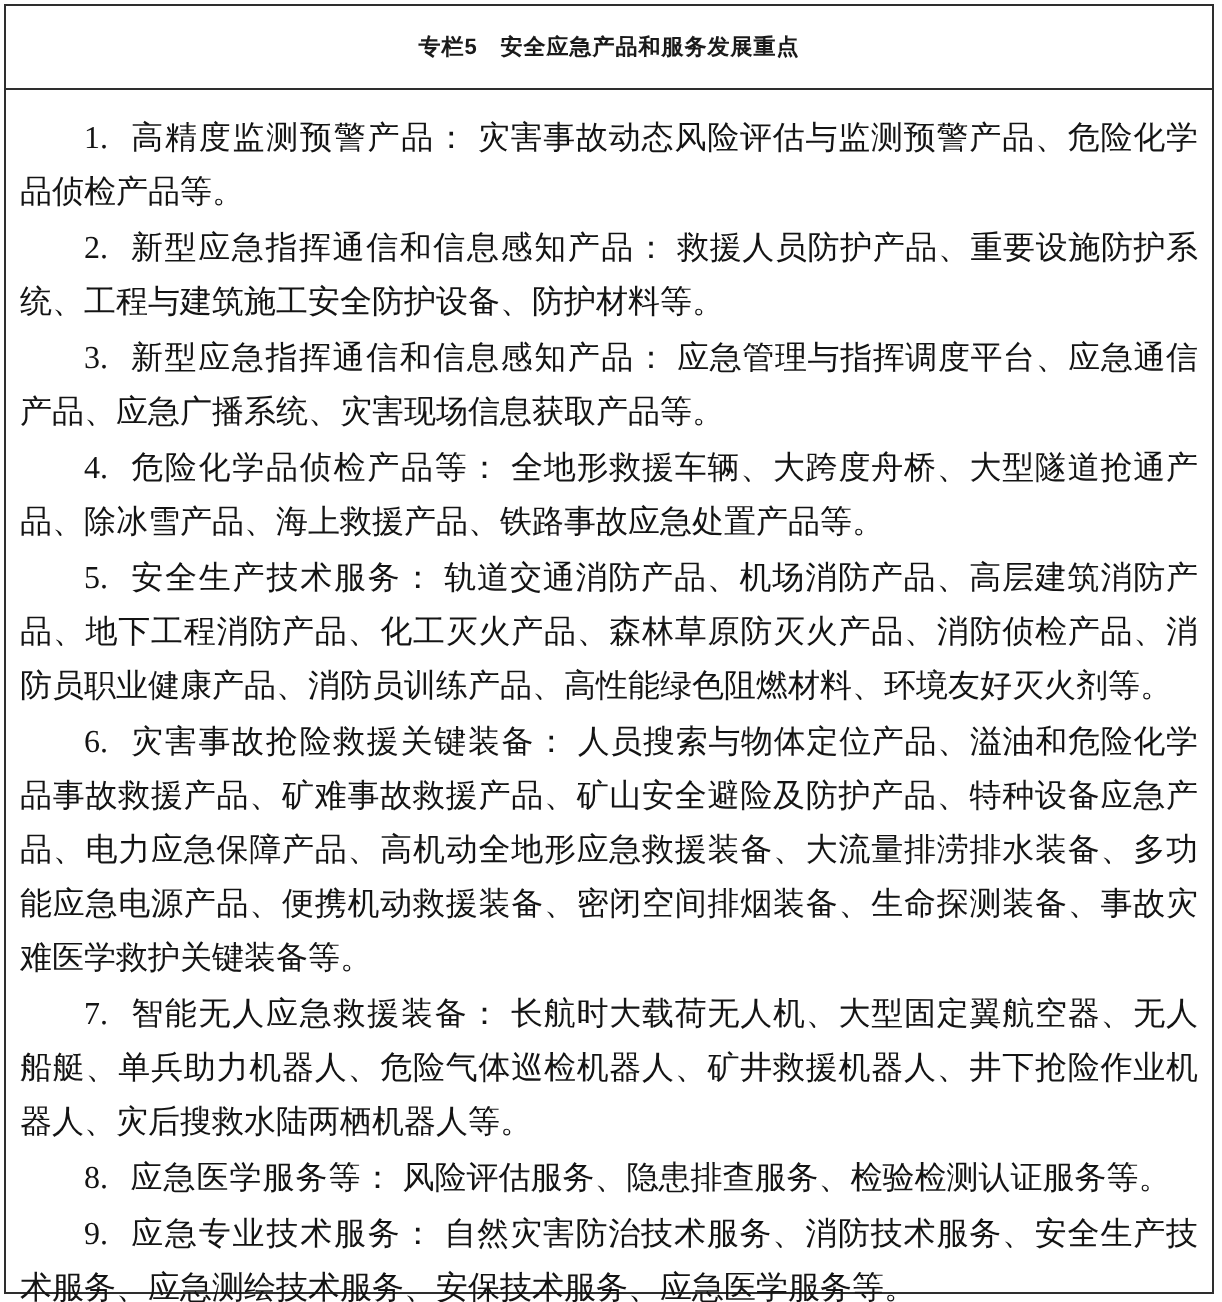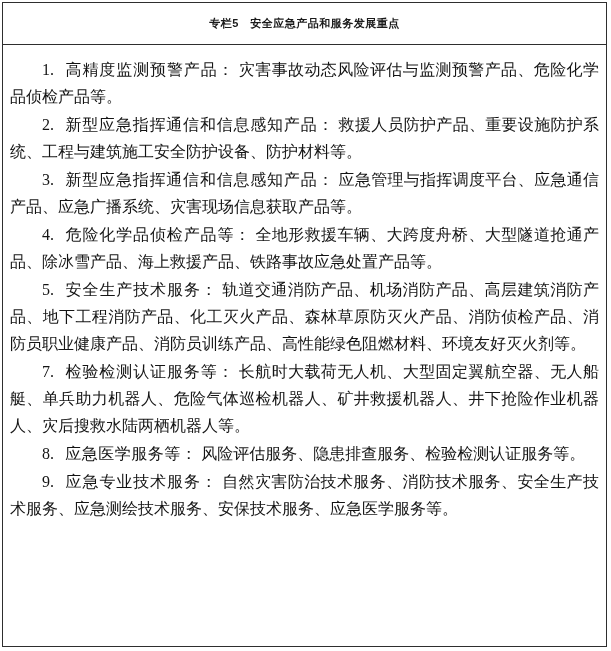--- a/index.html
+++ b/index.html
@@ -95,22 +95,27 @@
         <span class="item-number">4.</span>
         <span class="item-category">危险化学品侦检产品等：</span>
         <span class="item-content">全地形救援车辆、大跨度舟桥、大型隧道抢通产品、除冰雪产品、海上救援产品、铁路事故应急处置产品等。</span>
       </p>
       <p class="item">
         <span class="item-number">5.</span>
         <span class="item-category">安全生产技术服务：</span>
         <span class="item-content">轨道交通消防产品、机场消防产品、高层建筑消防产品、地下工程消防产品、化工灭火产品、森林草原防灭火产品、消防侦检产品、消防员职业健康产品、消防员训练产品、高性能绿色阻燃材料、环境友好灭火剂等。</span>
       </p>
       <p class="item">
+        <span class="item-number">6.</span>
+        <span class="item-category">灾害事故抢险救援关键装备：</span>
+        <span class="item-content">人员搜索与物体定位产品、溢油和危险化学品事故救援产品、矿难事故救援产品、矿山安全避险及防护产品、特种设备应急产品、电力应急保障产品、高机动全地形应急救援装备、大流量排涝排水装备、多功能应急电源产品、便携机动救援装备、密闭空间排烟装备、生命探测装备、事故灾难医学救护关键装备等。</span>
+      </p>
+      <p class="item">
         <span class="item-number">7.</span>
-        <span class="item-category">检验检测认证服务等：</span>
+        <span class="item-category">智能无人应急救援装备：</span>
         <span class="item-content">长航时大载荷无人机、大型固定翼航空器、无人船艇、单兵助力机器人、危险气体巡检机器人、矿井救援机器人、井下抢险作业机器人、灾后搜救水陆两栖机器人等。</span>
       </p>
       <p class="item">
         <span class="item-number">8.</span>
         <span class="item-category">应急医学服务等：</span>
         <span class="item-content">风险评估服务、隐患排查服务、检验检测认证服务等。</span>
       </p>
       <p class="item">
         <span class="item-number">9.</span>
         <span class="item-category">应急专业技术服务：</span>

